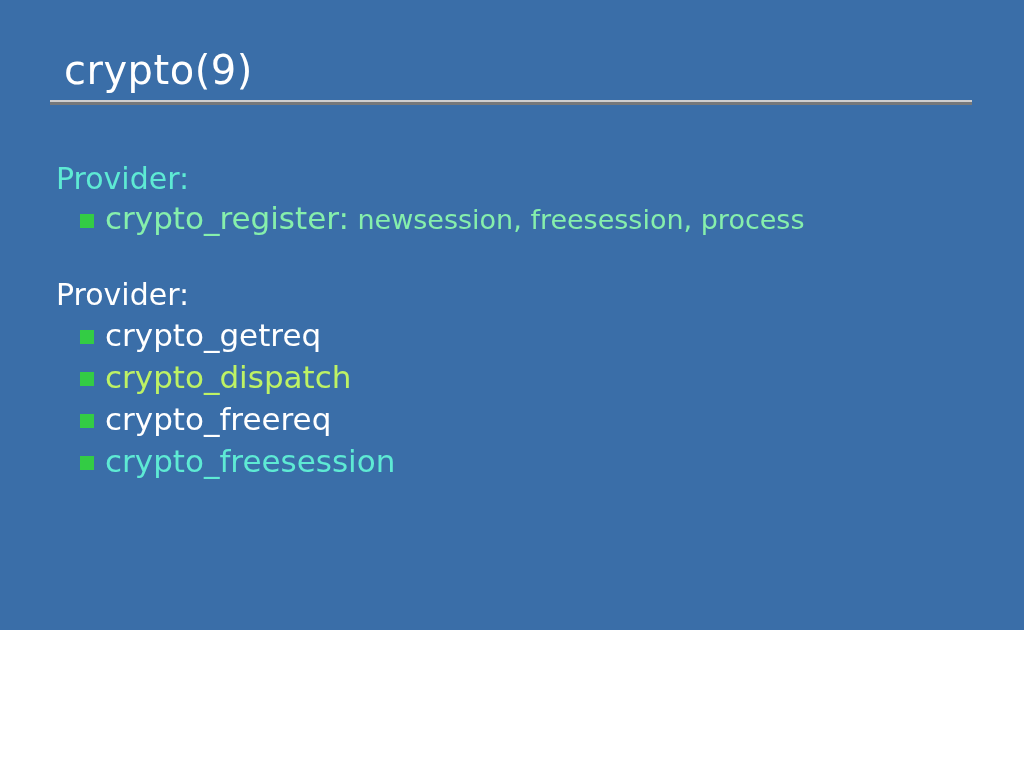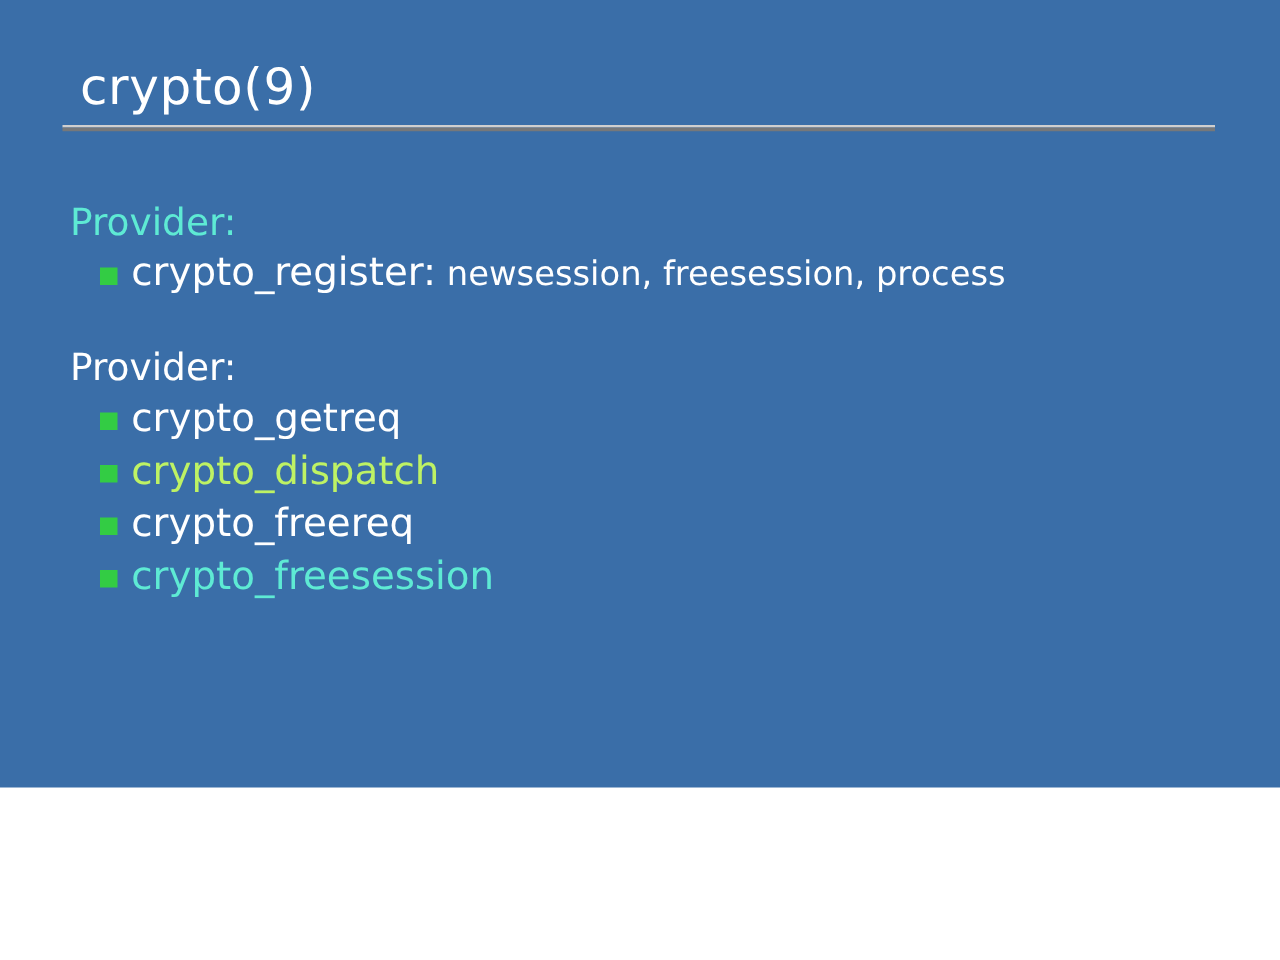--- a/index.html
+++ b/index.html
@@ -134,21 +134,21 @@
     </div>
   </div>
 
   <div id="body-block">
 
     <div class="section">
       <div class="section-heading" style="color: #5eead4;">Provider:</div>
       <ul class="bullet-list">
         <li class="bullet-item">
           <span class="bullet-marker" style="background: rgb(51, 204, 68);"></span>
-          <span class="bullet-text" style="color: #ffffff;"><span>crypto_register:</span><span class="tail"> newsession, freesession, process</span></span>
+          <span class="bullet-text" style="color: #86efac;"><span>crypto_register:</span><span class="tail"> newsession, freesession, process</span></span>
         </li>
       </ul>
     </div>
 
     <div class="section">
       <div class="section-heading" style="color: rgb(255, 255, 255);">Provider:</div>
       <ul class="bullet-list">
         <li class="bullet-item">
           <span class="bullet-marker" style="background: rgb(51, 204, 68);"></span>
           <span class="bullet-text" style="color: rgb(255, 255, 255);">crypto_getreq</span>

